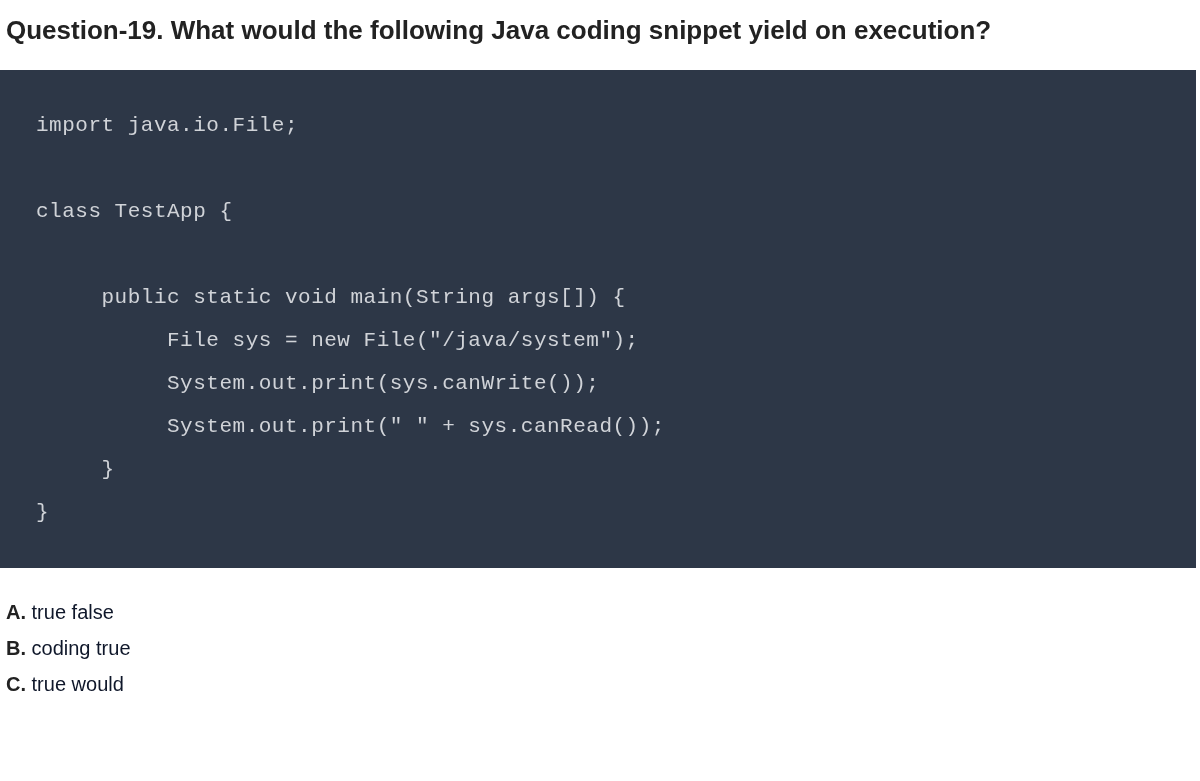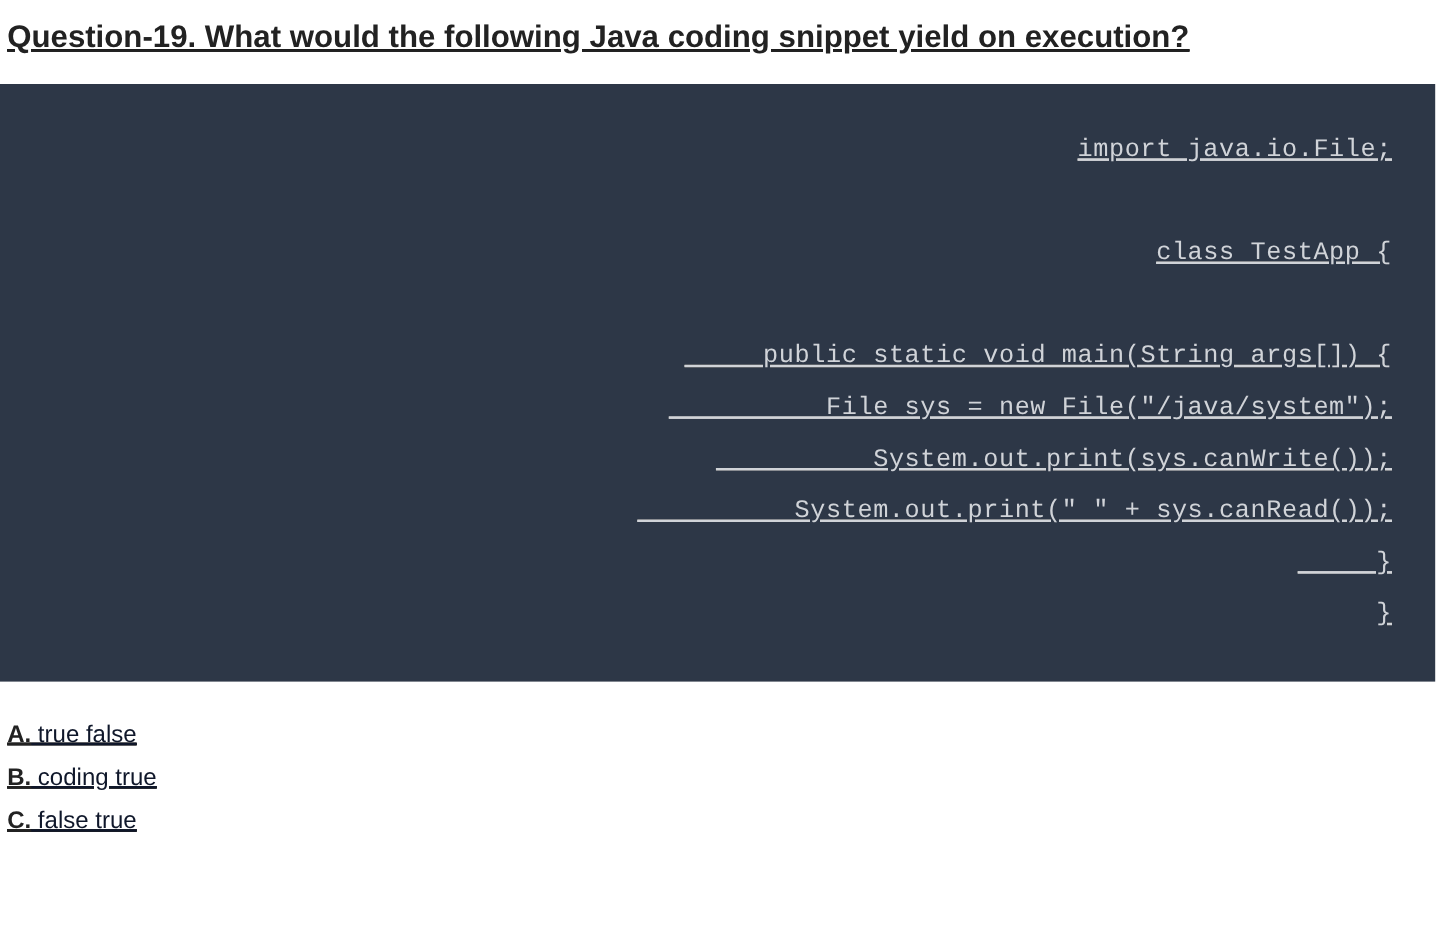--- a/index.html
+++ b/index.html
@@ -1,19 +1,18 @@
 <!DOCTYPE html>
 <html><head>
   <meta charset="utf-8">
   <style>
     * {
       margin: 0;
       padding: 0;
       box-sizing: border-box;
-      text-decoration: underline;
     }
     body {
       font-family: Arial, Helvetica, sans-serif;
       background: #ffffff;
       padding: 0;
       width: 1200px;
     }
     .question-title {
       color: #222222;
       font-size: 26px;
@@ -24,21 +23,20 @@
     .code-block {
       background: #2d3747;
       color: #d0d3d8;
       font-family: "Courier New", Courier, monospace;
       font-size: 21px;
       padding: 34px 36px 34px 36px;
       line-height: 2.05;
       letter-spacing: 0.5px;
       white-space: pre;
       margin: 0 4px 0 0;
-      text-align: right;
     }
     .options {
       padding: 26px 6px 10px 6px;
     }
     .option-row {
       font-size: 20px;
       color: #333333;
       line-height: 1.7;
       padding: 1px 0;
     }
@@ -68,15 +66,15 @@
 <span>}</span></div>
 
 <div class="options">
   <div class="option-row">
     <span class="option-letter">A.</span><span class="option-text"> true false</span>
   </div>
   <div class="option-row">
     <span class="option-letter">B.</span><span class="option-text"> coding true</span>
   </div>
   <div class="option-row">
-    <span class="option-letter">C.</span><span class="option-text"> false true</span>
+    <span class="option-letter">C.</span><span class="option-text"> true would</span>
   </div>
 </div>
 
 </body></html>

